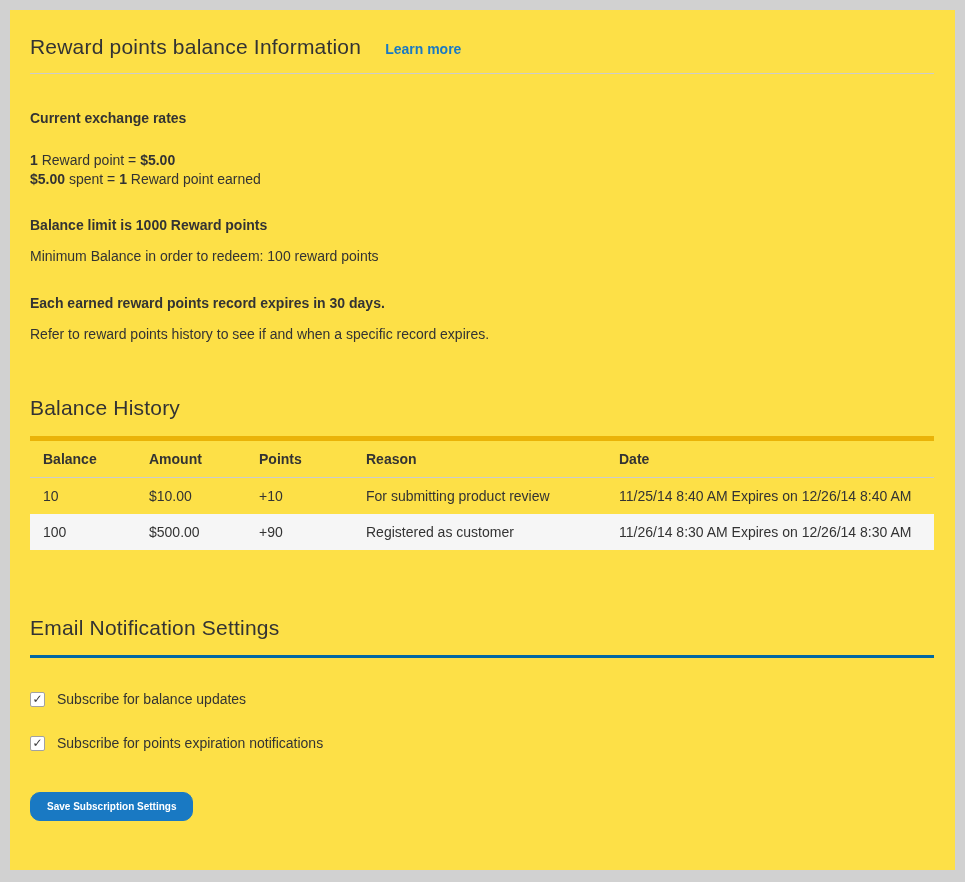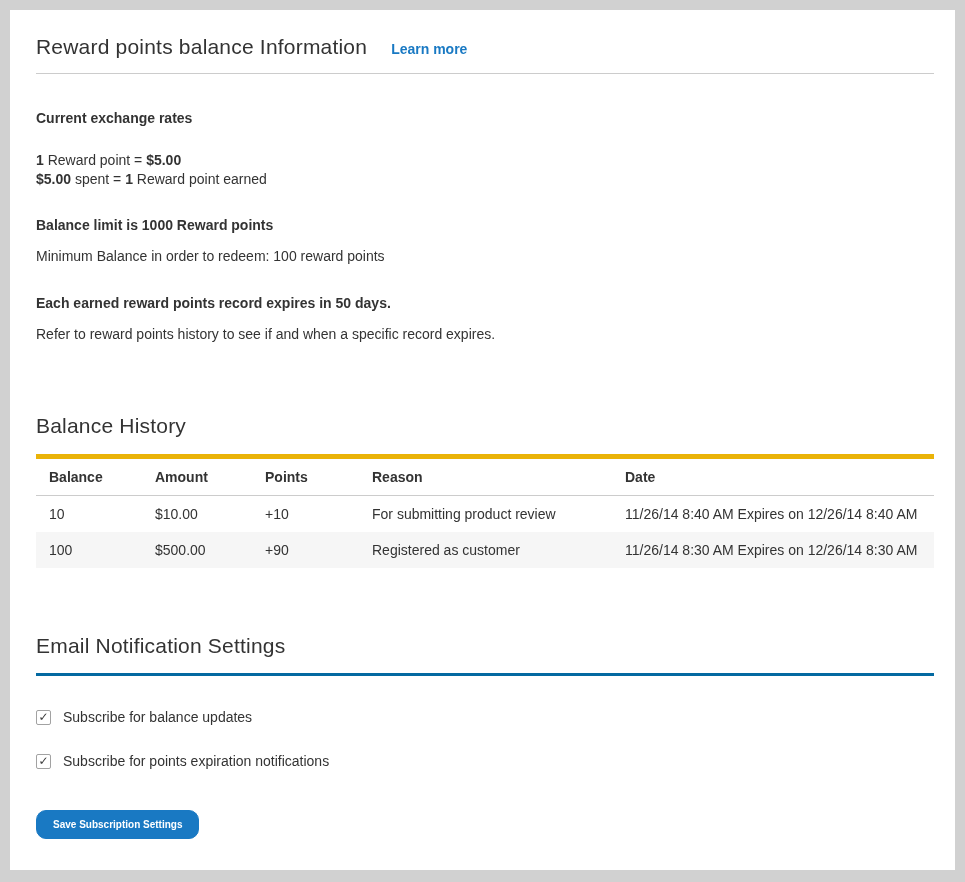--- a/index.html
+++ b/index.html
@@ -11,24 +11,24 @@
     color: #333333;
     font-size: 14px;
   }
   .page-frame {
     width: 965px;
     height: 882px;
     background: #d1d1d1;
     padding: 10px 10px 12px 10px;
   }
   .card {
-    background: #ffffff;
+    background: #fde047;
     width: 945px;
     height: 860px;
-    padding: 25px 21px 24px 26px;
+    padding: 25px 21px 24px 20px;
     overflow: hidden;
   }
   
   .title-row {
     display: flex;
     align-items: baseline;
     gap: 24px;
     padding-bottom: 14px;
     border-bottom: 1px solid #cccccc;
   }
@@ -72,21 +72,21 @@
   }
   
   h2.section-title {
     margin: 0;
     font-size: 21px;
     font-weight: 300;
     color: #333333;
     letter-spacing: 0.2px;
   }
   .history-title-wrap {
-    margin-top: 72px;
+    margin-top: 54px;
     padding-bottom: 16px;
   }
   
   table.history-table {
     width: 100%;
     border-collapse: collapse;
     font-size: 14px;
   }
   table.history-table th {
     text-align: left;
@@ -173,21 +173,21 @@
     <div class="rates">
       <div><strong>1</strong><span> Reward point = </span><strong>$5.00</strong></div>
       <div><strong>$5.00</strong><span> spent = </span><strong>1</strong><span> Reward point earned</span></div>
     </div>
 
     
     <p class="limit-label">Balance limit is 1000 Reward points</p>
     <p class="plain-line">Minimum Balance in order to redeem: 100 reward points</p>
 
     
-    <p class="expiry-label">Each earned reward points record expires in 50 days.</p>
+    <p class="expiry-label">Each earned reward points record expires in 30 days.</p>
     <p class="plain-line">Refer to reward points history to see if and when a specific record expires.</p>
 
     
     <div class="history-title-wrap">
       <h2 class="section-title">Balance History</h2>
     </div>
 
     <table class="history-table">
       <colgroup>
         <col class="c-balance">
@@ -204,21 +204,21 @@
           <th>Reason</th>
           <th>Date</th>
         </tr>
       </thead>
       <tbody>
         <tr>
           <td>10</td>
           <td>$10.00</td>
           <td>+10</td>
           <td>For submitting product review</td>
-          <td>11/26/14 8:40 AM Expires on 12/26/14 8:40 AM</td>
+          <td>11/25/14 8:40 AM Expires on 12/26/14 8:40 AM</td>
         </tr>
         <tr>
           <td>100</td>
           <td>$500.00</td>
           <td>+90</td>
           <td>Registered as customer</td>
           <td>11/26/14 8:30 AM Expires on 12/26/14 8:30 AM</td>
         </tr>
       </tbody>
     </table>

